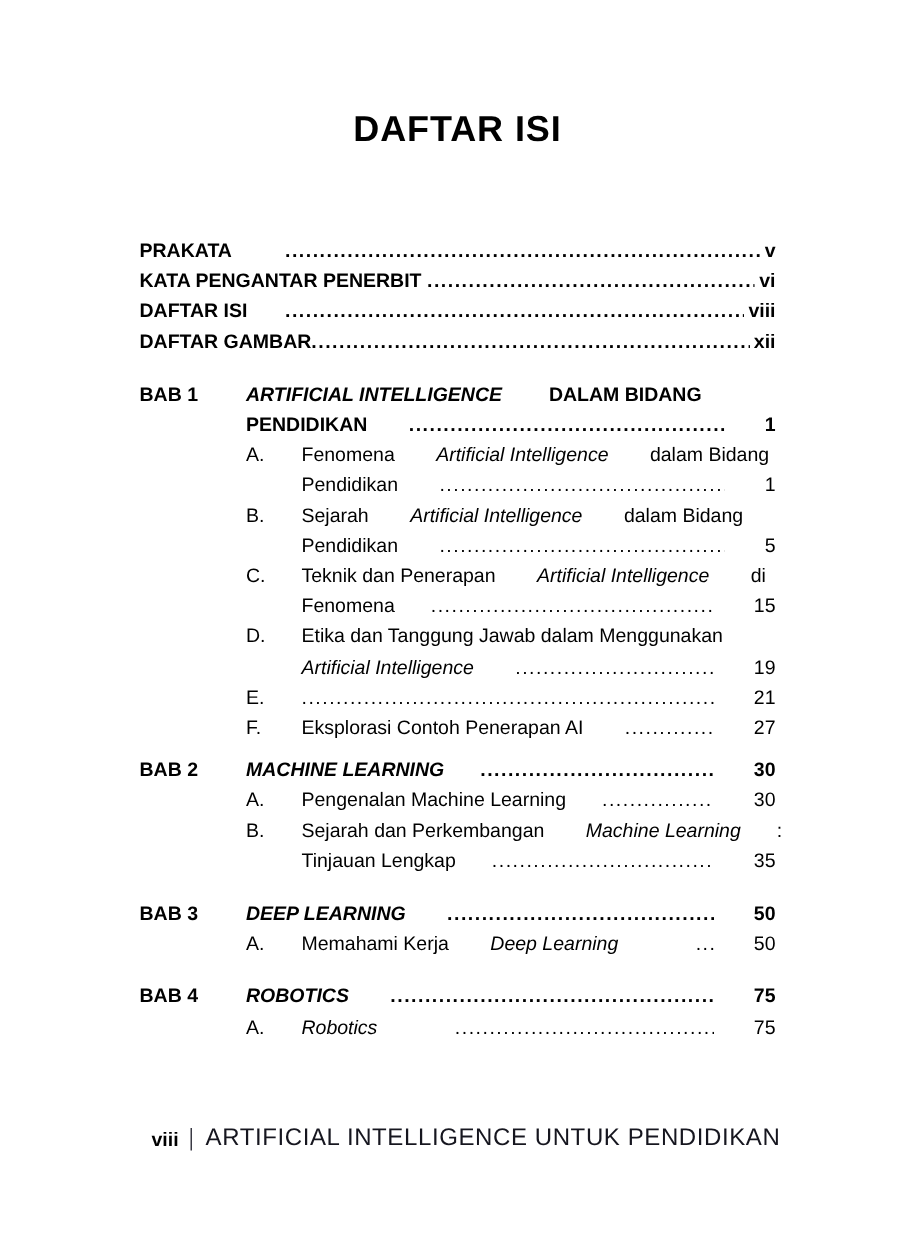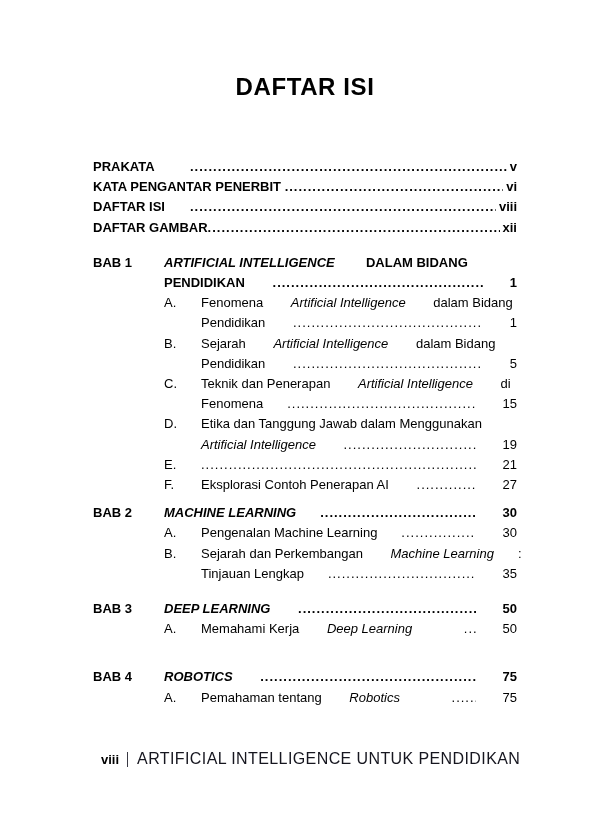--- a/index.html
+++ b/index.html
@@ -46,21 +46,21 @@
   }
   .dots::after {
     content: "..............................................................................................................................................................................";
   }
   .page-num { flex: 0 0 auto; padding-left: 3px; }
 
   
   #chapters .chapter-block:nth-child(1) { margin-top: 15px; }
   #chapters .chapter-block:nth-child(2) { margin-top: 8px; }
   #chapters .chapter-block:nth-child(3) { margin-top: 15px; }
-  #chapters .chapter-block:nth-child(4) { margin-top: 28px; }
+  #chapters .chapter-block:nth-child(4) { margin-top: 15px; }
 
   .chapter-block { display: flex; align-items: flex-start; }
   .bab-cell { width: 71px; flex: 0 0 auto; font-weight: 700; }
   .chapter-lines { flex: 1 1 auto; min-width: 0; }
 
   .line { display: flex; align-items: baseline; min-width: 0; gap: 24px; }
   .line.bold { font-weight: 700; }
 
   .item-row { display: flex; align-items: baseline; }
   .letter-cell { width: 37px; flex: 0 0 auto; }
@@ -262,21 +262,20 @@
           <div class="bab-cell">BAB 4</div>
           <div class="chapter-lines">
             <div class="line bold">
               <span class="seg it">ROBOTICS </span>
               <span class="dots"></span>
               <span class="page-num">75</span>
             </div>
             <div class="item-row">
               <span class="letter-cell">A.</span>
               <div class="line">
-                <span class="seg">Pemahaman tentang </span>
                 <span class="seg it">Robotics</span>
                 <span class="seg"> </span>
                 <span class="dots"></span>
                 <span class="page-num">75</span>
               </div>
             </div>
           </div>
         </div>
       </div>
   </div>

